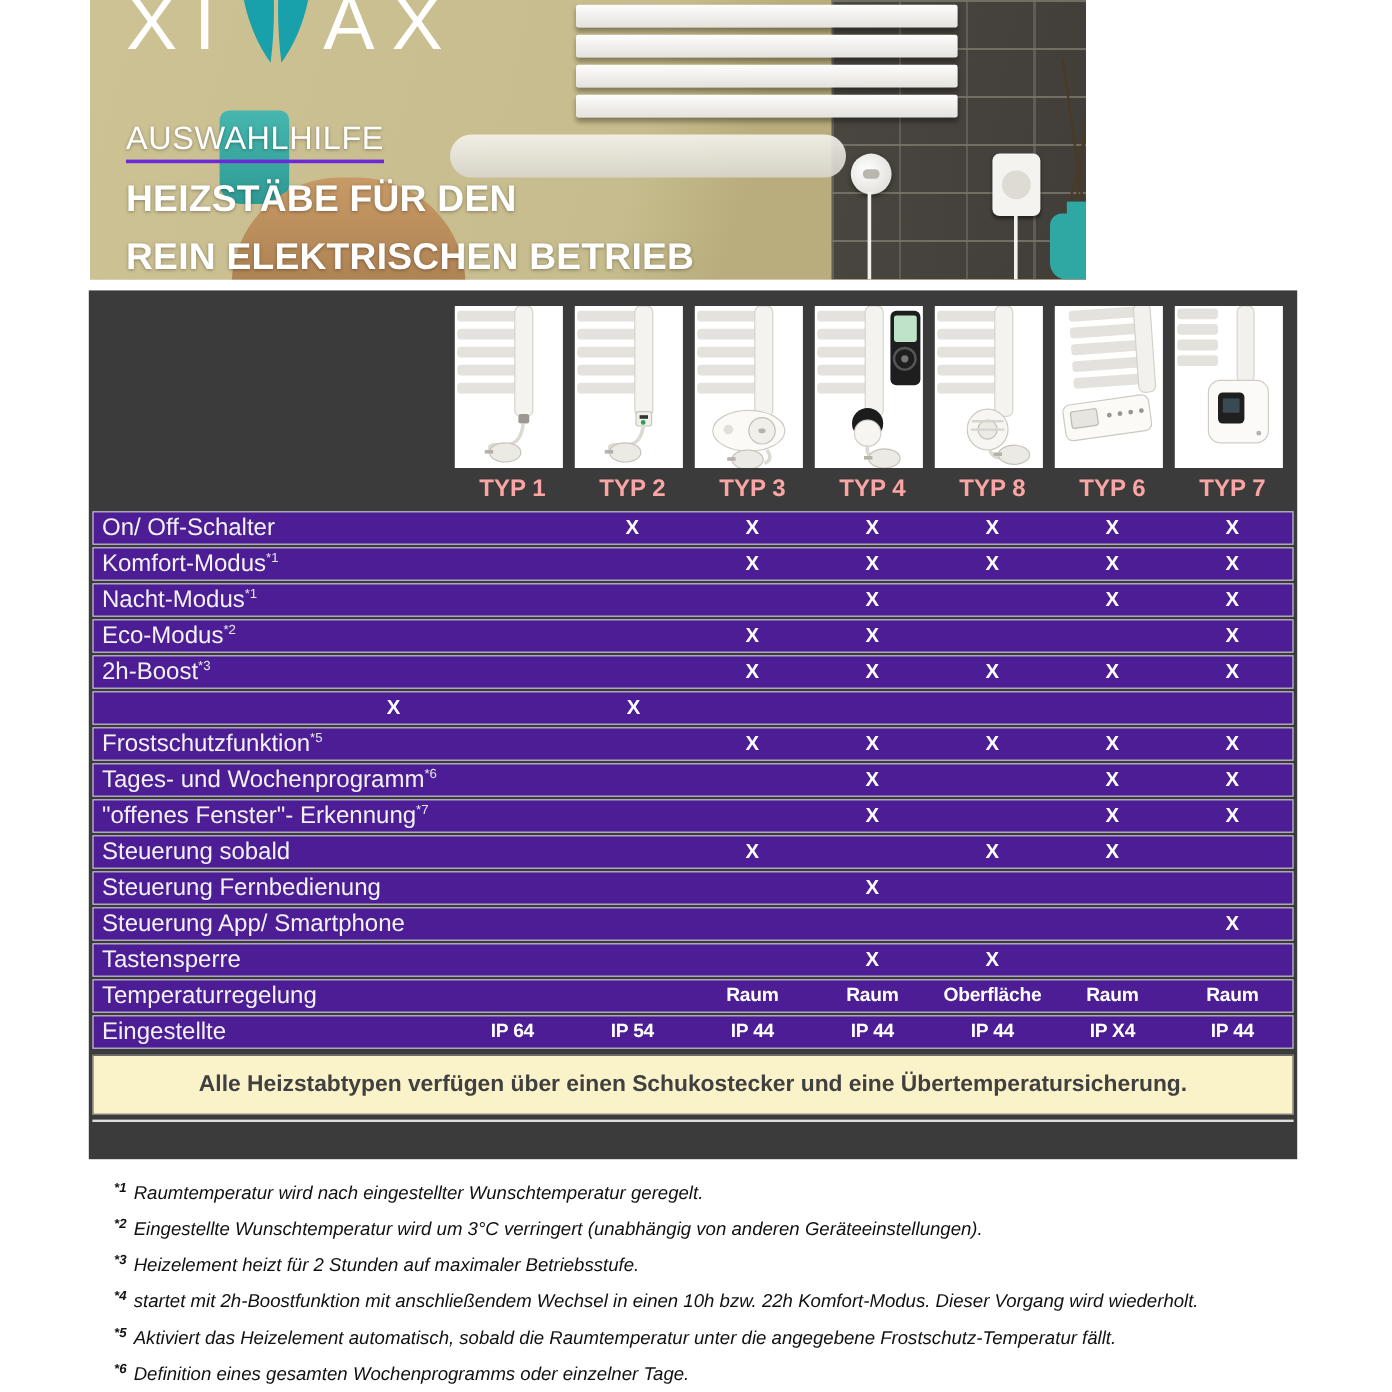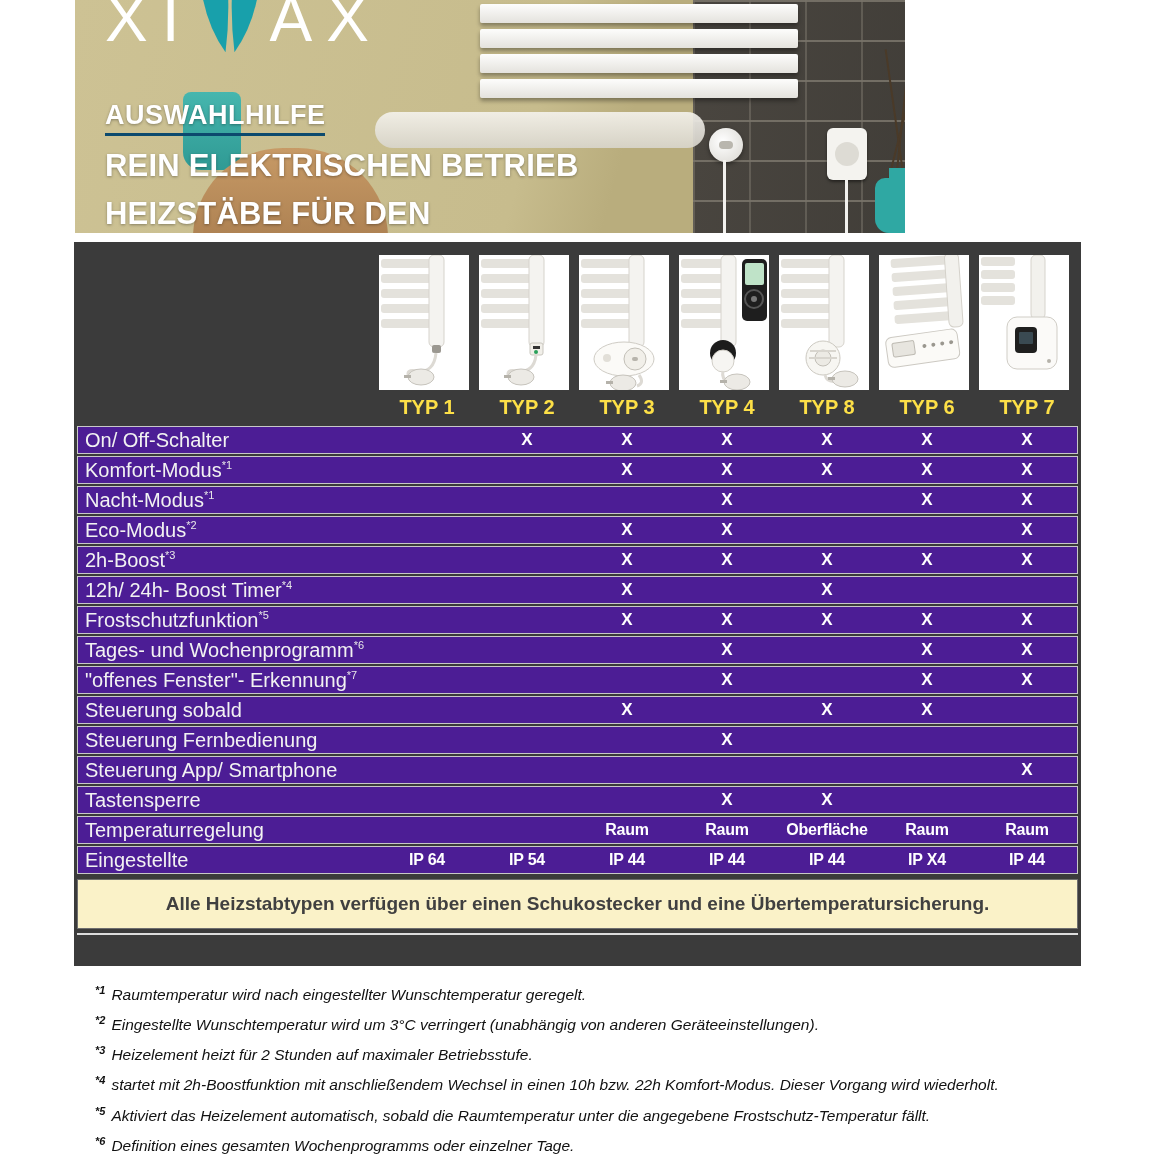--- a/index.html
+++ b/index.html
@@ -43,35 +43,35 @@
   .vase::before { content:""; position:absolute; left:14px; top:-10px; width:16px; height:12px; background:#2fa8a3; }
   .branch { position:absolute; width:2px; background:#4a3a28; transform-origin:bottom center; }
   .b1 { left:820px; top:20px; height:160px; transform:rotate(6deg); }
   .b2 { left:828px; top:48px; height:132px; transform:rotate(-8deg); }
   .b3 { left:812px; top:70px; height:112px; transform:rotate(14deg); }
 
   .hero-text { position:absolute; left:30px; top:0; z-index:5; color:#fff; }
   .logo-row { position:relative; top:-20px; display:flex; align-items:flex-end; height:78px; }
   .logo-part { font-size:64px; font-weight:400; letter-spacing:14px; color:#fff; line-height:78px; }
   .logo-m { width:74px; height:72px; margin:0 2px 4px 0; }
-  .eyebrow { display:inline-block; font-size:27px; font-weight:700; letter-spacing:.5px;
-    border-bottom:3px solid #0c4a6e; padding-bottom:2px; margin:22px 0 0 0;
+  .eyebrow { display:inline-block; font-size:27px; font-weight:400; letter-spacing:.5px;
+    border-bottom:3px solid #6d28d9; padding-bottom:2px; margin:22px 0 0 0;
     text-shadow:0 1px 3px rgba(0,0,0,.35); }
   .hline { font-size:31px; font-weight:800; letter-spacing:.2px; margin-top:12px;
     text-shadow:0 1px 3px rgba(0,0,0,.35); }
 
   
   .panel { position:absolute; left:74px; top:242px; width:1007px; height:724px;
     background:#3b3b3b; padding:13px 3px 0 3px; }
   .product-strip { display:flex; margin-left:302px; }
   .pbox { width:90px; height:135px; background:#fff; margin-right:10px; overflow:hidden; }
   .pbox:last-child { margin-right:0; }
   .pbox svg { display:block; }
   .type-row { display:flex; margin-left:300px; margin-top:6px; }
-  .tlabel { width:100px; text-align:center; color:#fde047; font-size:20px; font-weight:700; }
+  .tlabel { width:100px; text-align:center; color:#fca5a5; font-size:20px; font-weight:700; }
 
   .ftable { margin-top:7px; }
   .frow { display:flex; align-items:center; height:28px; background:#4c1d95;
     border:1px solid #c8c8c8; margin-bottom:2px; }
   .flabel { width:299px; padding-left:7px; color:#f2f2f2; font-size:20px; white-space:nowrap;
     overflow:hidden; }
   .flabel sup { font-size:11px; color:#e8e8e8; }
   .fcell { width:100px; text-align:center; color:#fff; font-size:17px; font-weight:700; }
   .fcell.txt { font-size:16px; letter-spacing:-0.2px; }
 
@@ -115,22 +115,22 @@
     <div class="hero-text">
       <div class="logo-row">
         <span class="logo-part">XI</span>
         <svg class="logo-m" viewBox="0 0 70 80">
           <path d="M2 0 Q7 46 30 78 Q35 38 32 0 Z" fill="#18a0ab"></path>
           <path d="M68 0 Q63 46 40 78 Q35 38 38 0 Z" fill="#18a0ab"></path>
         </svg>
         <span class="logo-part">AX</span>
       </div>
       <div class="eyebrow">AUSWAHLHILFE</div>
+      <div class="hline">HEIZSTÄBE FÜR DEN</div>
       <div class="hline">REIN ELEKTRISCHEN BETRIEB</div>
-      <div class="hline">HEIZSTÄBE FÜR DEN</div>
     </div>
   </div>
 
   <div class="panel">
     <div class="product-strip">
         <div class="pbox">
           <svg width="90" height="135" viewBox="0 0 90 135" xmlns="http://www.w3.org/2000/svg">
             <rect width="90" height="135" fill="#ffffff"></rect>
             <rect x="2" y="4" width="50" height="9" rx="3" fill="#e4e2dc"></rect>
             <rect x="2" y="19" width="50" height="9" rx="3" fill="#e4e2dc"></rect>
@@ -317,23 +317,20 @@
        </div>
           <div class="fcell"></div>
           <div class="fcell"></div>
           <div class="fcell">X</div>
           <div class="fcell">X</div>
           <div class="fcell">X</div>
           <div class="fcell">X</div>
           <div class="fcell">X</div>
         </div>
         <div class="frow">
-       <div class="flabel">
-         <span>12h/ 24h- Boost Timer</span><sup>*4</sup>
-       </div>
           <div class="fcell"></div>
           <div class="fcell"></div>
           <div class="fcell">X</div>
           <div class="fcell"></div>
           <div class="fcell">X</div>
           <div class="fcell"></div>
           <div class="fcell"></div>
         </div>
         <div class="frow">
        <div class="flabel">

